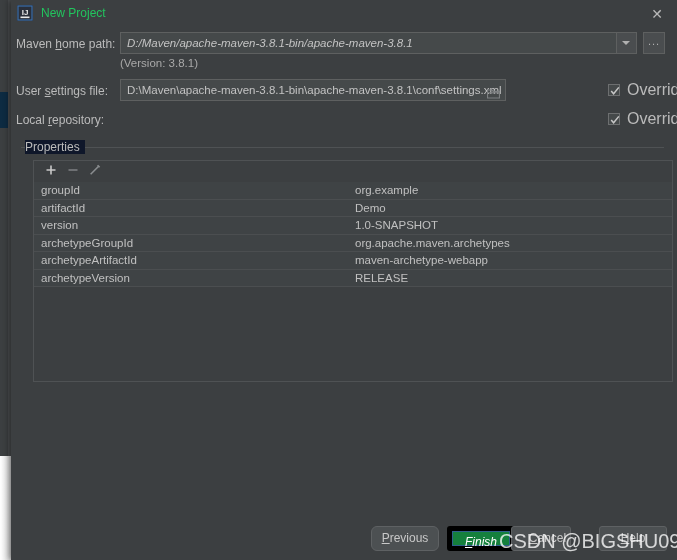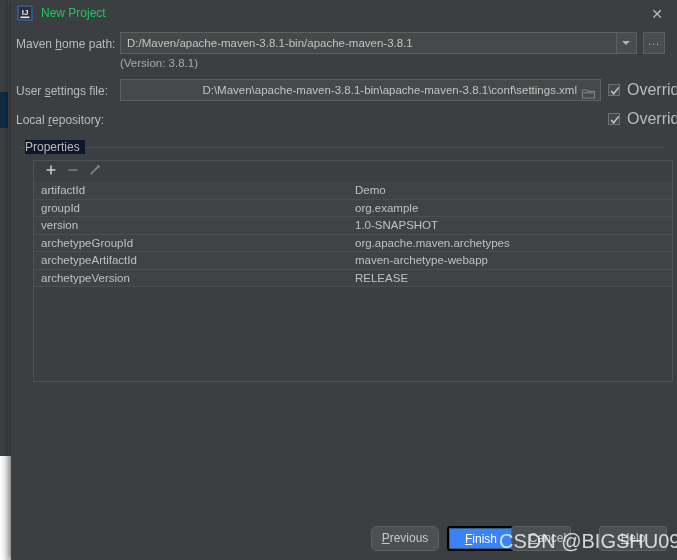--- a/index.html
+++ b/index.html
@@ -279,24 +279,25 @@
     border: 1px solid #5e6163;
     border-radius: 3px;
     box-sizing: border-box;
     color: #c8c8c8;
     font-size: 12px;
     line-height: 23px;
     text-align: center;
   }
   .btn u { text-decoration: underline; }
   .btn.primary {
-    background: #3b82f6;
-    border: 2px solid #000000;
+    background: #15803d;
+    border: 5px solid #000000;
     box-shadow: 0 0 0 1px #2f5f8d inset;
     color: #ffffff;
+    font-style: italic;
   }
 
   .watermark {
     position: absolute;
     left: 499px; top: 530px;
     font-size: 20px;
     color: rgba(255,255,255,0.78);
     font-family: "Liberation Sans", sans-serif;
     white-space: nowrap;
     letter-spacing: 0px;
@@ -325,30 +326,30 @@
           <rect x="3.5" y="11.5" width="9" height="1.6" fill="#e8e8e8"></rect>
         </svg>
       </span>
       <span class="title-text">New Project</span>
       <span class="close-btn">✕</span>
     </div>
 
     <div class="f-label" style="left:5px; top:36px;"><span>Maven </span><u>h</u><span>ome path:</span></div>
 
     <div class="field" style="left:109px; top:32px; width:517px;">
-      <span class="val" style="width:485px;">D:/Maven/apache-maven-3.8.1-bin/apache-maven-3.8.1</span>
+      <span class="val" style="width:485px;font-style:italic;">D:/Maven/apache-maven-3.8.1-bin/apache-maven-3.8.1</span>
       <span class="combo-arrow"></span>
     </div>
     <div class="browse-btn" style="left:632px; top:32px;">...</div>
 
     <div class="version-note" style="left:109px; top:57px;text-align:right;">(Version: 3.8.1)</div>
 
     <div class="f-label" style="left:5px; top:83px;"><span>User </span><u>s</u><span>ettings file:</span></div>
 
-    <div class="field" style="left:109px; top:79px; width:481px;text-align:right;">
+    <div class="field" style="left:109px; top:79px; width:386px;">
       <span class="val" style="width:450px;">D:\Maven\apache-maven-3.8.1-bin\apache-maven-3.8.1\conf\settings.xml</span>
       <span class="folder-ic">
         <svg width="13" height="11" viewBox="0 0 13 11">
           <path d="M0.5 2 L5 2 L6.2 3.4 L12.5 3.4 L12.5 10 L0.5 10 Z" fill="none" stroke="#7d8082" stroke-width="1.2"></path>
           <path d="M1.6 4.8 L11.4 4.8" stroke="#7d8082" stroke-width="1.2"></path>
         </svg>
       </span>
     </div>
     <div class="chk-wrap" style="left:597px; top:82px;">
       <span class="chk-box">
@@ -393,28 +394,28 @@
           <path d="M9.6 2.2 L11.6 4.2" stroke="#8a8d8f" stroke-width="1.6"></path>
         </svg>
       </span>
     </div>
 
     <div class="tbl-body-bg"></div>
     <div class="col-div"></div>
 
     <div class="tbl">
       <div class="row">
+        <span class="c1">groupId</span>
+        <span class="c2">org.example</span>
+      </div>
+      <div class="row">
         <span class="c1">artifactId</span>
         <span class="c2">Demo</span>
       </div>
       <div class="row">
-        <span class="c1">groupId</span>
-        <span class="c2">org.example</span>
-      </div>
-      <div class="row">
         <span class="c1">version</span>
         <span class="c2">1.0-SNAPSHOT</span>
       </div>
       <div class="row">
         <span class="c1">archetypeGroupId</span>
         <span class="c2">org.apache.maven.archetypes</span>
       </div>
       <div class="row">
         <span class="c1">archetypeArtifactId</span>
         <span class="c2">maven-archetype-webapp</span>

